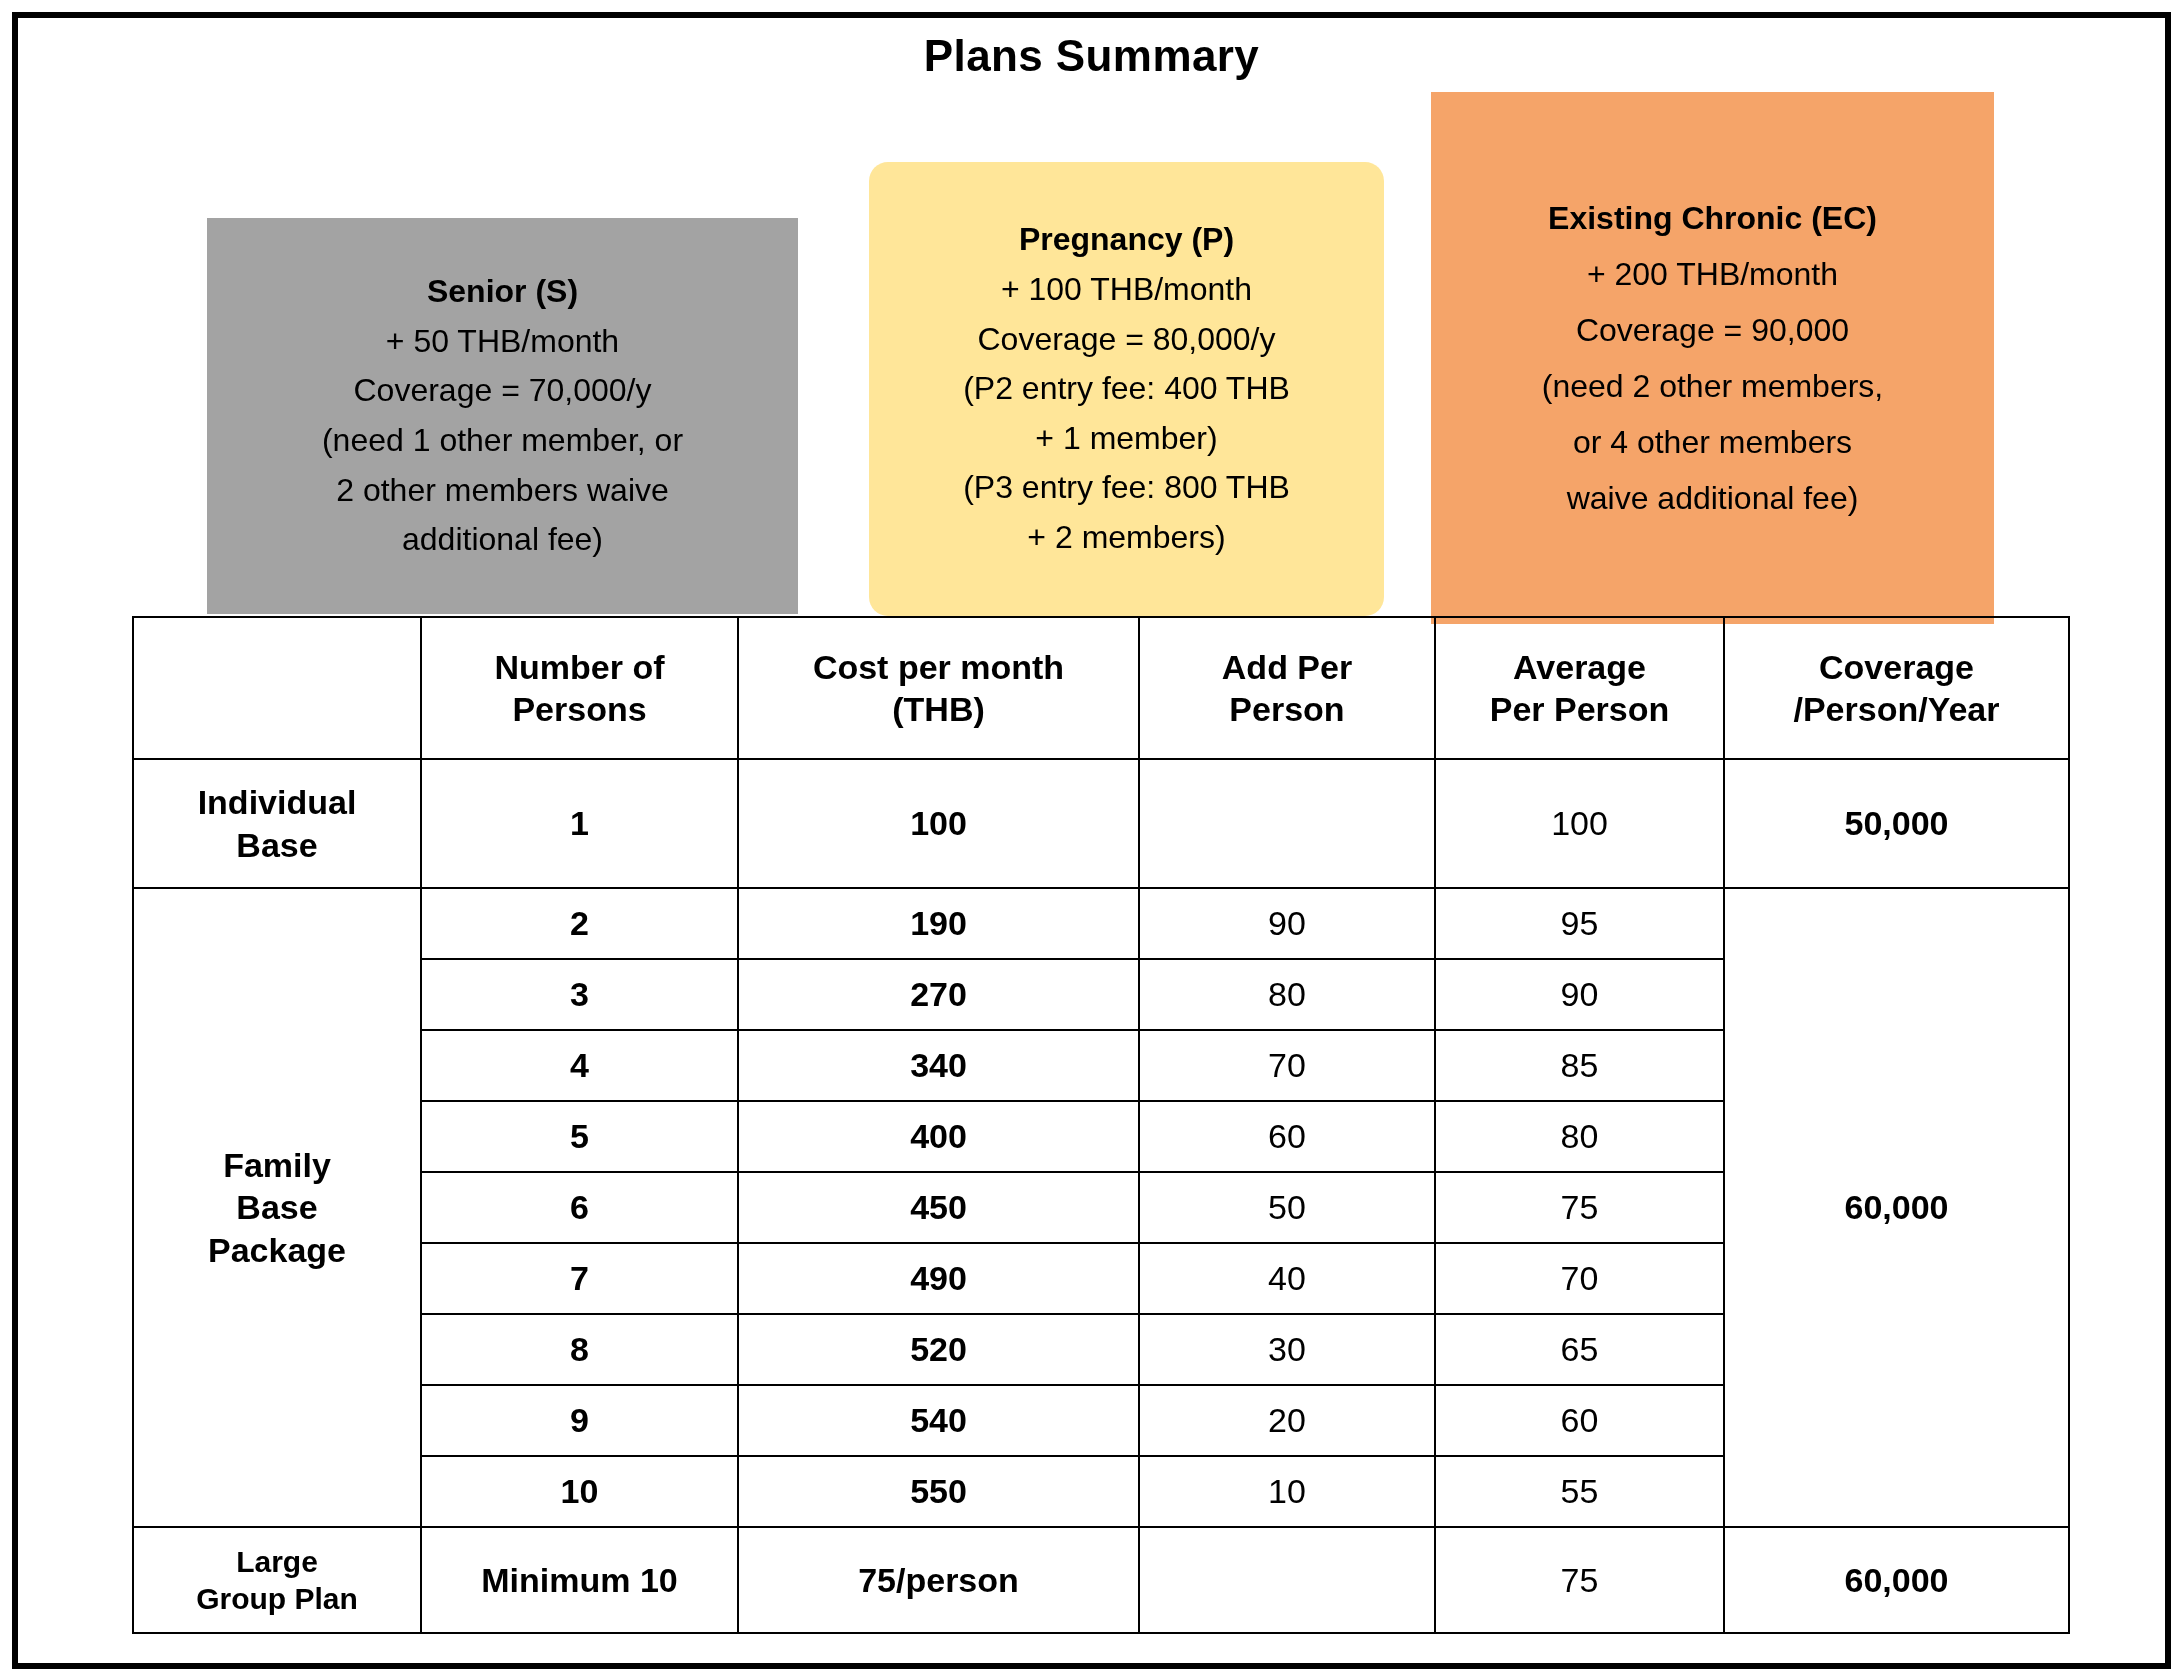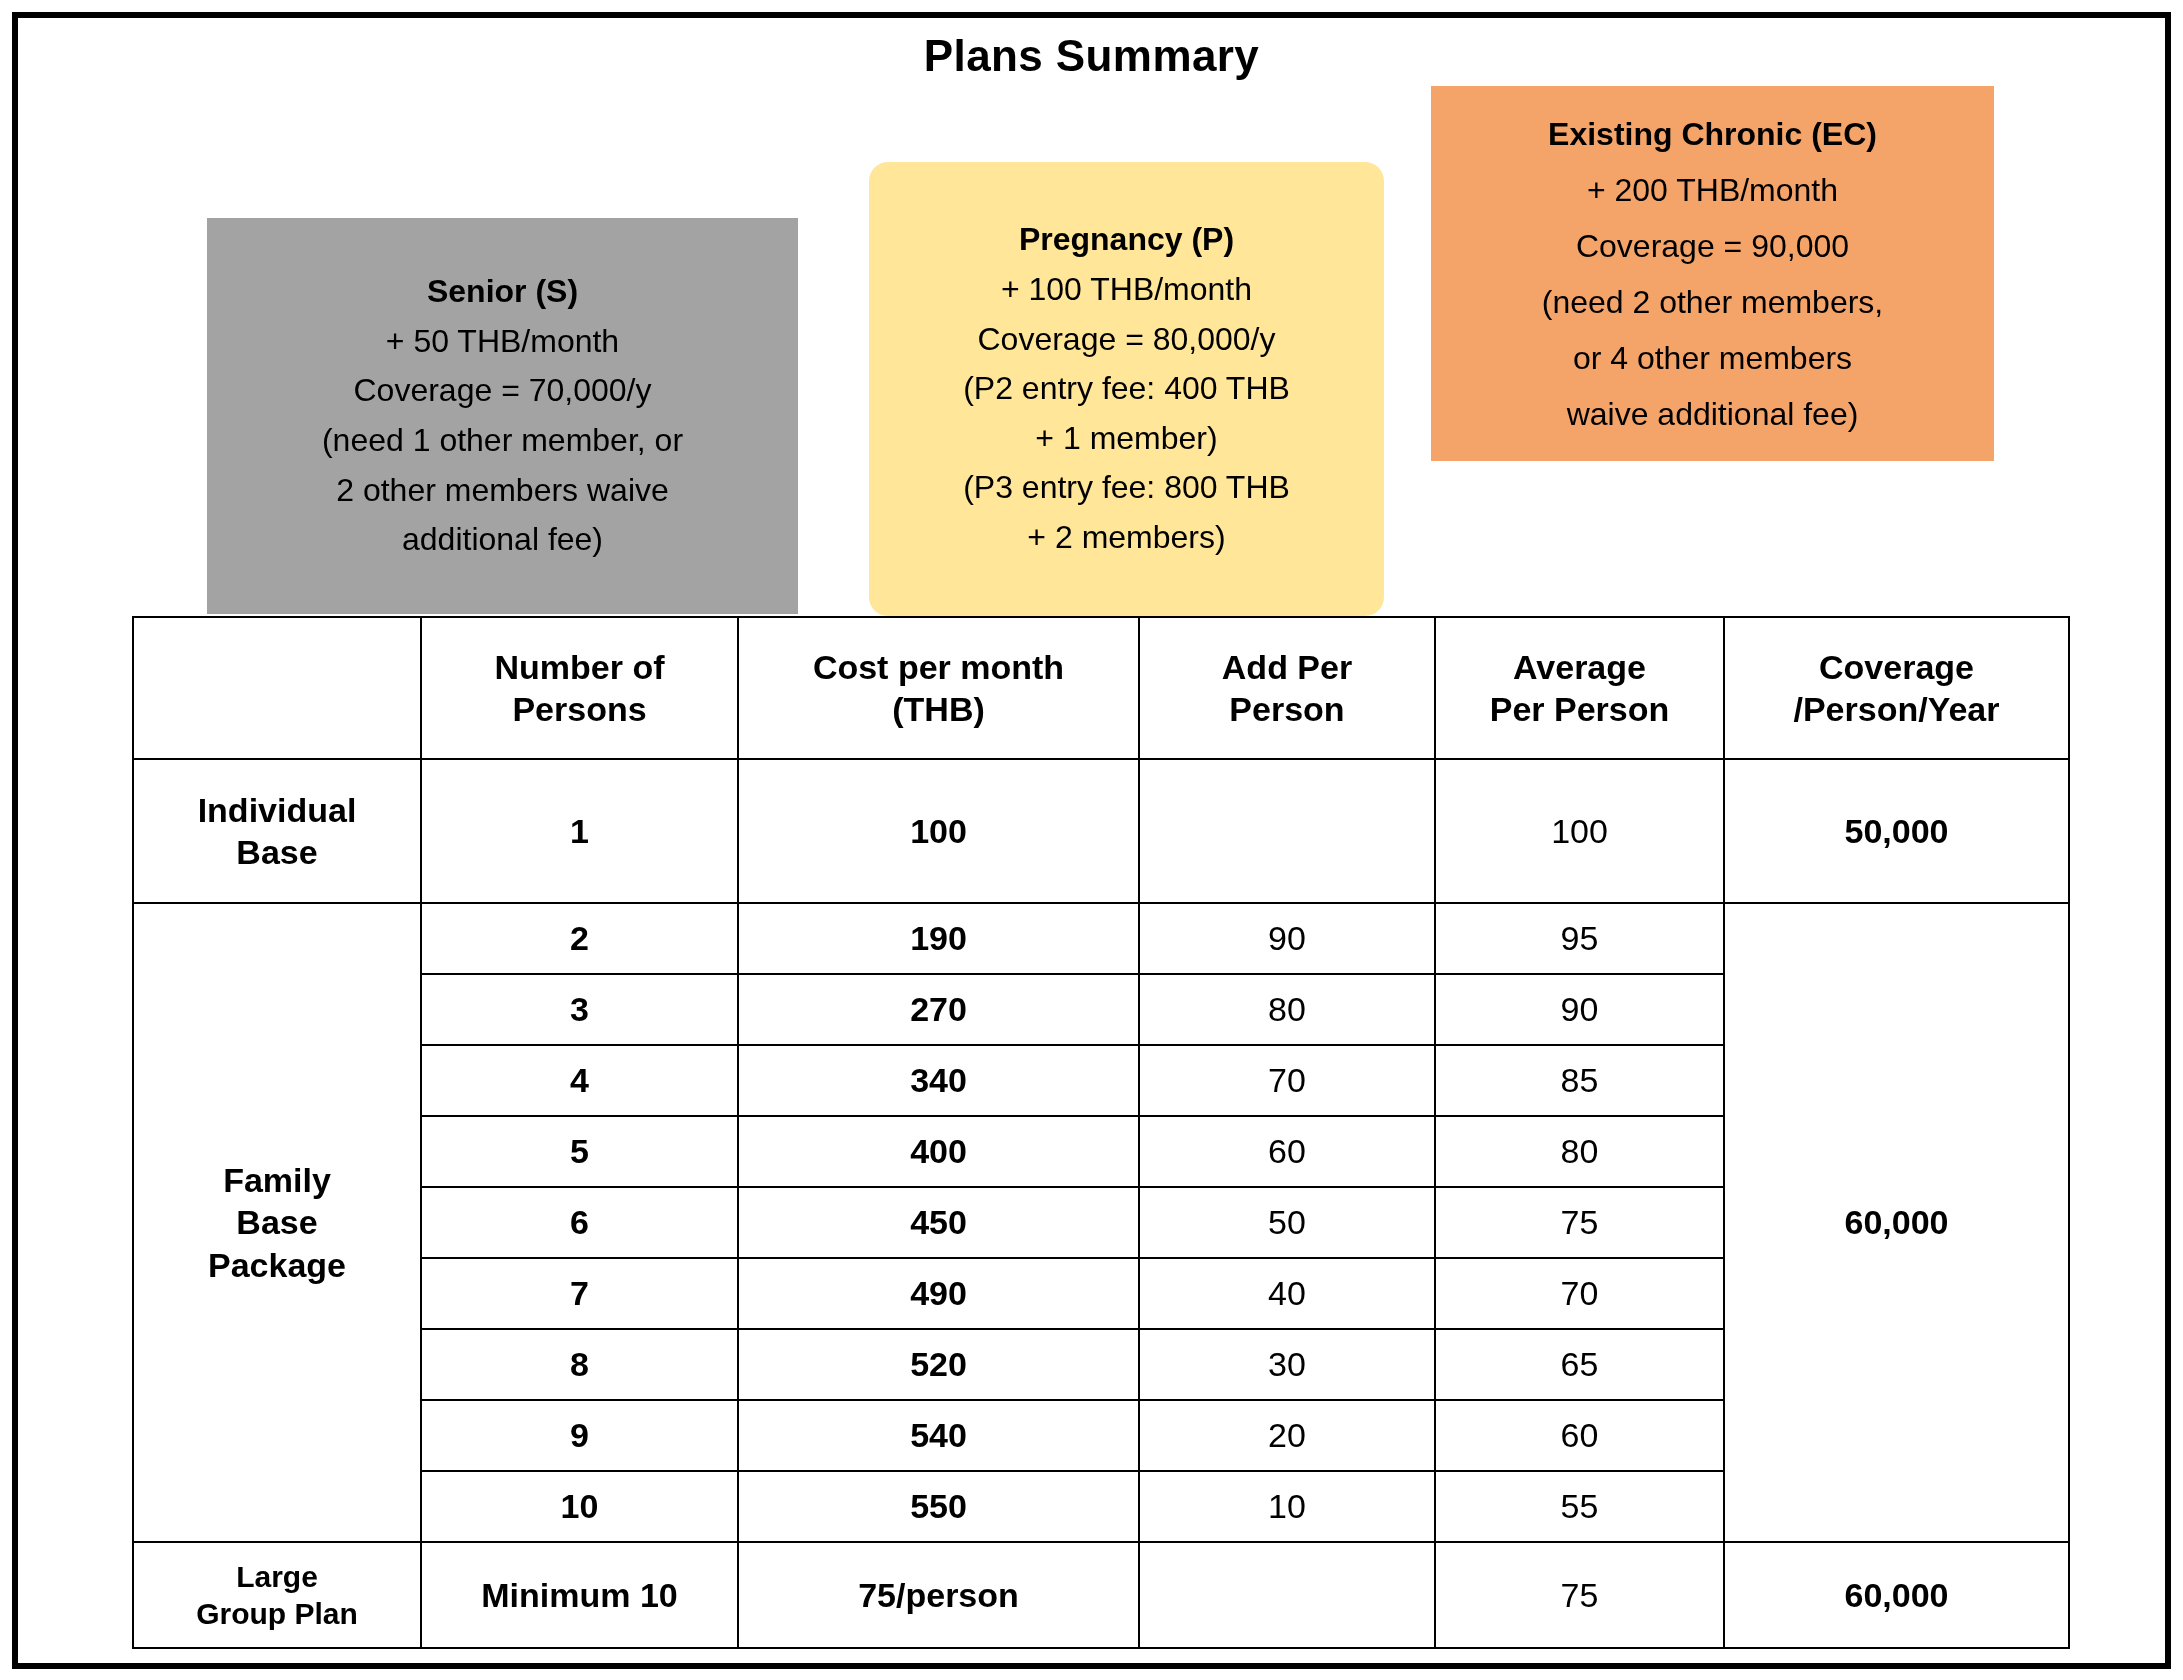--- a/index.html
+++ b/index.html
@@ -48,22 +48,22 @@
     width: 591px; height: 396px;
     line-height: 1.55;
   }
   .callout-pregnancy {
     left: 869px; top: 162px;
     width: 515px; height: 454px;
     line-height: 1.55;
     border-radius: 19px;
   }
   .callout-chronic {
-    left: 1431px; top: 86px;
-    width: 563px; height: 375px;
+    left: 1431px; top: 92px;
+    width: 563px; height: 532px;
     line-height: 1.75;
   }
 
   table.plans-table {
     position: absolute;
     left: 132px; top: 616px;
     width: 1936px;
     border-collapse: collapse;
     table-layout: fixed;
     font-size: 34px;
@@ -71,21 +71,21 @@
   .plans-table th, .plans-table td {
     border: 2.2px solid #000;
     text-align: center;
     vertical-align: middle;
     padding: 3px 6px;
     white-space: pre-line;
     line-height: 1.25;
   }
   .plans-table thead tr { height: 142px; }
   .plans-table th { font-weight: bold; }
-  tr.row-individual { height: 144px; }
+  tr.row-individual { height: 129px; }
   tr.row-family { height: 71px; }
   tr.row-large-group { height: 106px; }
 
   .plan-label { font-weight: bold; }
   .plan-label-small { font-weight: bold; font-size: 30px; }
   .cell-bold { font-weight: bold; }
 </style>
 </head>
 <body>
 

